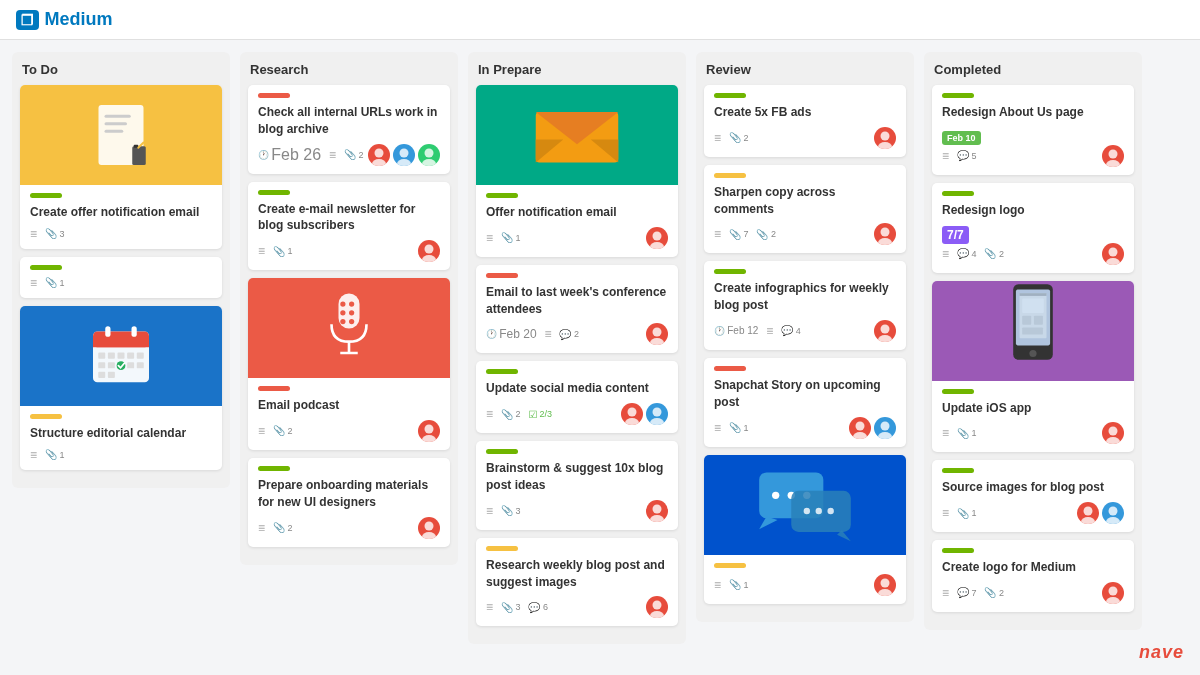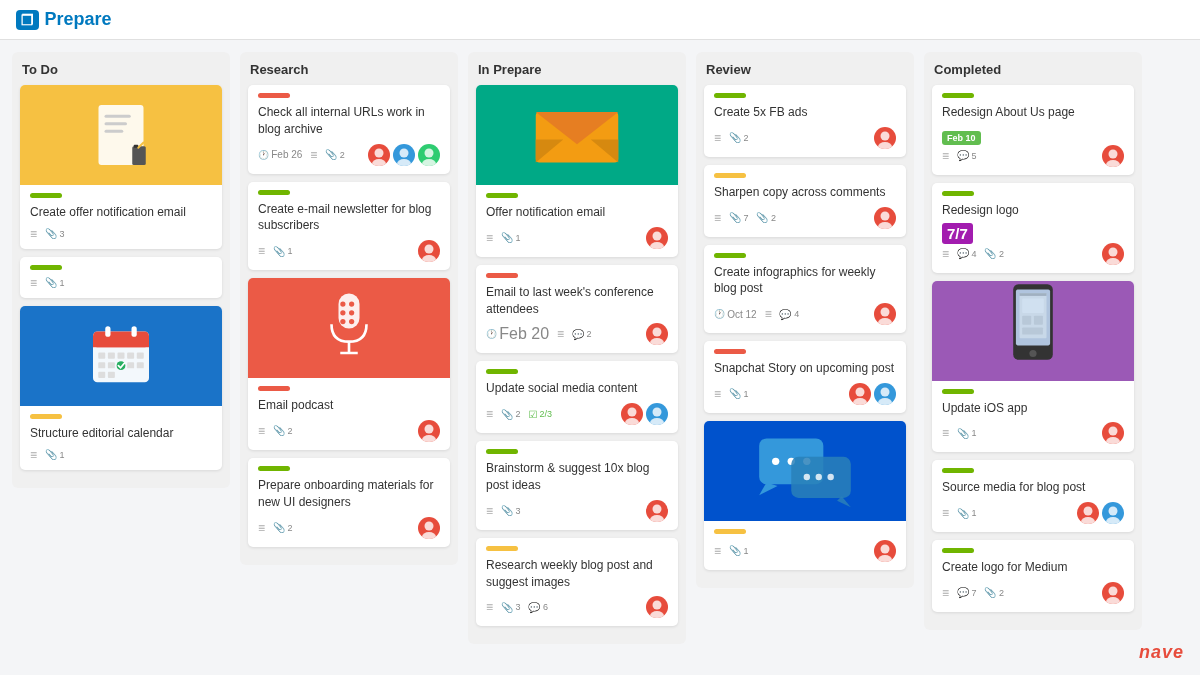--- a/index.html
+++ b/index.html
@@ -79,21 +79,21 @@
       padding: 8px 10px;
     }
     .card-label {
       width: 32px;
       height: 5px;
       border-radius: 3px;
       margin-bottom: 6px;
     }
     .card-title {
       font-size: 12px;
-      font-weight: 400;
+      font-weight: 700;
       color: #333;
       line-height: 1.4;
       margin-bottom: 6px;
     }
     .card-meta {
       display: flex;
       align-items: center;
       gap: 8px;
       font-size: 10px;
       color: #888;
@@ -175,23 +175,23 @@
     .date-badge {
       background: #61bd4f;
       color: white;
       font-size: 9px;
       padding: 2px 5px;
       border-radius: 3px;
       font-weight: 600;
     }
 
     .progress-badge {
-      background: #a21caf;
+      background: #8b5cf6;
       color: white;
-      font-size: 15px;
+      font-size: 12px;
       padding: 2px 5px;
       border-radius: 3px;
       font-weight: 600;
     }
 
     .nave-logo {
       position: fixed;
       bottom: 12px;
       right: 16px;
       color: #e74c3c;
@@ -200,21 +200,21 @@
       font-style: italic;
       letter-spacing: 1px;
     }
   </style>
 </head>
 <body>
 
 <div class="header">
   <div class="logo">
     <span class="logo-icon">❐</span>
-    <span>Prepare</span>
+    <span>Medium</span>
   </div>
 </div>
 
 <div class="board" id="board-container">
     <div class="column">
       <div class="column-title">To Do</div>
       <div class="card">
         <div class="card-image img-checklist">
       <svg viewBox="0 0 80 90" width="70" height="80">
         <rect x="10" y="5" width="60" height="80" rx="4" fill="white" opacity="0.9"></rect>
@@ -302,21 +302,21 @@
     <div class="column">
       <div class="column-title">Research</div>
       <div class="card">
         <div class="card-body">
           <div class="card-label label-orange"></div>
           <div class="card-title">Check all internal URLs work in blog archive</div>
           <div class="card-footer">
             <div class="card-meta">
               <div class="card-meta-item">
                 <span style="font-size:9px;">🕐</span>
-                <span style="font-size:10px;color:#888;">Feb 26</span>
+                <span style="font-size:16px;color:#888;">Feb 26</span>
               </div>
               <div class="card-meta-item">
                 <span style="font-size:12px;color:#aaa;">≡</span>
               </div>
               <div class="card-meta-item">
                 <span style="font-size:10px;">📎</span>
                 <span style="font-size:9px;color:#888;">2</span>
               </div>
             </div>
             <div class="avatar-group">
@@ -468,21 +468,21 @@
         </div>
       </div>
       <div class="card">
         <div class="card-body">
           <div class="card-label label-orange"></div>
           <div class="card-title">Email to last week's conference attendees</div>
           <div class="card-footer">
             <div class="card-meta">
               <div class="card-meta-item">
                 <span style="font-size:9px;">🕐</span>
-                <span style="font-size:16px;color:#888;">Feb 20</span>
+                <span style="font-size:12px;color:#888;">Feb 20</span>
               </div>
               <div class="card-meta-item">
                 <span style="font-size:12px;color:#aaa;">≡</span>
               </div>
               <div class="card-meta-item">
                 <span style="font-size:10px;">💬</span>
                 <span style="font-size:9px;color:#888;">2</span>
               </div>
             </div>
             <div class="avatar-group">
@@ -643,21 +643,21 @@
         </div>
       </div>
       <div class="card">
         <div class="card-body">
           <div class="card-label label-green"></div>
           <div class="card-title">Create infographics for weekly blog post</div>
           <div class="card-footer">
             <div class="card-meta">
               <div class="card-meta-item">
                 <span style="font-size:9px;">🕐</span>
-                <span style="font-size:10px;color:#888;">Oct 12</span>
+                <span style="font-size:10px;color:#888;">Feb 12</span>
               </div>
               <div class="card-meta-item">
                 <span style="font-size:12px;color:#aaa;">≡</span>
               </div>
               <div class="card-meta-item">
                 <span style="font-size:10px;">💬</span>
                 <span style="font-size:9px;color:#888;">4</span>
               </div>
             </div>
             <div class="avatar-group">
@@ -823,21 +823,21 @@
           <ellipse cx="11" cy="20" rx="7" ry="5" fill="rgba(255,255,255,0.8)"></ellipse>
         </svg>
               </div>
             </div>
           </div>
         </div>
       </div>
       <div class="card">
         <div class="card-body">
           <div class="card-label label-green"></div>
-          <div class="card-title">Source media for blog post</div>
+          <div class="card-title">Source images for blog post</div>
           <div class="card-footer">
             <div class="card-meta">
               <div class="card-meta-item">
                 <span style="font-size:12px;color:#aaa;">≡</span>
               </div>
               <div class="card-meta-item">
                 <span style="font-size:10px;">📎</span>
                 <span style="font-size:9px;color:#888;">1</span>
               </div>
             </div>

